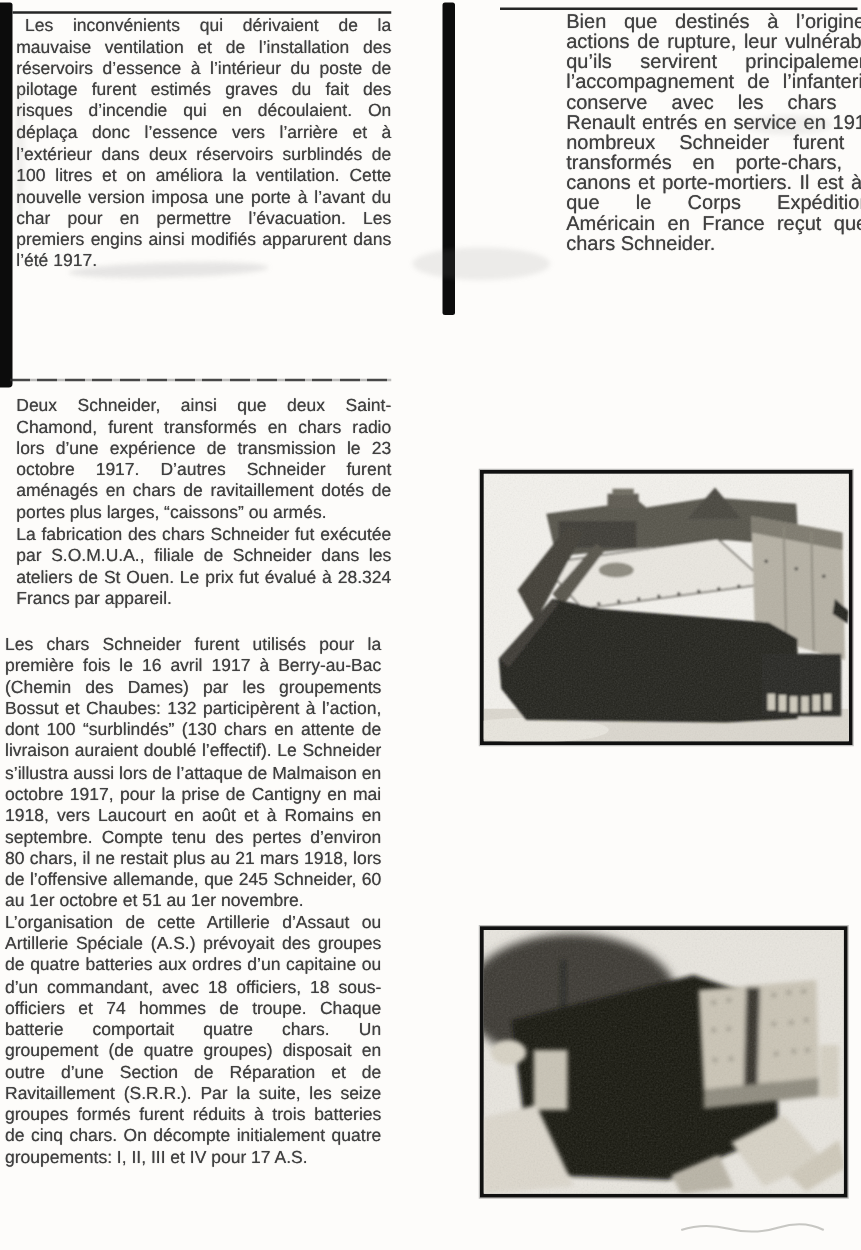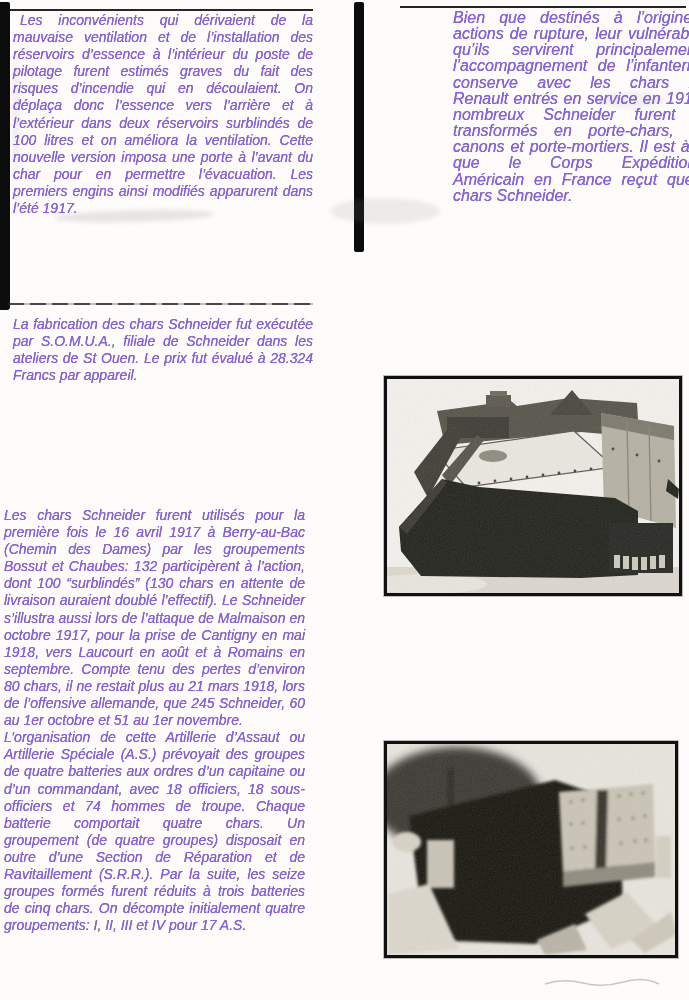--- a/index.html
+++ b/index.html
@@ -2,23 +2,22 @@
 <html><head>
 <meta charset="utf-8">
 <style>
   html,body { margin:0; padding:0; background:#e8e8e8; }
   .page {
     position:relative; width:689px; height:1000px; margin:0 auto;
     background:#fdfcfa; overflow:hidden;
     font-family:"Liberation Sans", sans-serif;
   }
   .txt {
-    position:absolute; text-align:justify; color:#8b5cf6;
+    position:absolute; text-align:justify; color:#404040;
     text-shadow:0 0 0.6px rgba(15,15,15,0.65);
-    font-style:italic;
   }
   .txt p { margin:0; }
   .left-col  { font-size:14px;  line-height:17.1px; }
   .right-col { font-size:16px; line-height:16.15px;margin-left:47px; }
   #left-p1 { left:13px; top:12px;  width:300px; }
   #left-p1 p { text-indent:7px; }
   #right-block { left:406px; top:10px; width:279px; }
   #left-block2 { left:13px; top:316px; width:300px; }
   #left-block3 { left:4px; top:507px; width:301px; }
 
@@ -68,20 +67,21 @@
 
   <div class="txt left-col" id="left-p1">
     <p>Les inconvénients qui dérivaient de la mauvaise ventilation et de l’installation des réservoirs d’essence à l’intérieur du poste de pilotage furent estimés graves du fait des risques d’incendie qui en découlaient. On déplaça donc l’essence vers l’arrière et à l’extérieur dans deux réservoirs surblindés de 100 litres et on améliora la ventilation. Cette nouvelle version imposa une porte à l’avant du char pour en permettre l’évacuation. Les premiers engins ainsi modifiés apparurent dans l’été 1917.</p>
   </div>
 
   <div class="txt right-col" id="right-block">
     <p>Bien que destinés à l’origine aux actions de rupture, leur vulnérabilité fit qu’ils servirent principalement à l’accompagnement de l’infanterie, de conserve avec les chars légers Renault entrés en service en 1918. De nombreux Schneider furent aussi transformés en porte-chars, porte-canons et porte-mortiers. Il est à noter que le Corps Expéditionnaire Américain en France reçut quelques chars Schneider.</p>
   </div>
 
   <div class="txt left-col" id="left-block2">
+    <p>Deux Schneider, ainsi que deux Saint-Chamond, furent transformés en chars radio lors d’une expérience de transmission le 23 octobre 1917. D’autres Schneider furent aménagés en chars de ravitaillement dotés de portes plus larges, “caissons” ou armés.</p>
     <p>La fabrication des chars Schneider fut exécutée par S.O.M.U.A., filiale de Schneider dans les ateliers de St Ouen. Le prix fut évalué à 28.324 Francs par appareil.</p>
   </div>
 
   <div class="txt left-col" id="left-block3">
     <p>Les chars Schneider furent utilisés pour la première fois le 16 avril 1917 à Berry-au-Bac (Chemin des Dames) par les groupements Bossut et Chaubes: 132 participèrent à l’action, dont 100 “surblindés” (130 chars en attente de livraison auraient doublé l’effectif). Le Schneider s’illustra aussi lors de l’attaque de Malmaison en octobre 1917, pour la prise de Cantigny en mai 1918, vers Laucourt en août et à Romains en septembre. Compte tenu des pertes d’environ 80 chars, il ne restait plus au 21 mars 1918, lors de l’offensive allemande, que 245 Schneider, 60 au 1er octobre et 51 au 1er novembre.</p>
     <p>L’organisation de cette Artillerie d’Assaut ou Artillerie Spéciale (A.S.) prévoyait des groupes de quatre batteries aux ordres d’un capitaine ou d’un commandant, avec 18 officiers, 18 sous-officiers et 74 hommes de troupe. Chaque batterie comportait quatre chars. Un groupement (de quatre groupes) disposait en outre d’une Section de Réparation et de Ravitaillement (S.R.R.). Par la suite, les seize groupes formés furent réduits à trois batteries de cinq chars. On décompte initialement quatre groupements: I, II, III et IV pour 17 A.S.</p>
   </div>
 
   <div class="photo-frame" id="photo-1" title="Schneider tank, front three-quarter view, dark armored prow and light riveted side panels">
     <svg viewBox="0 0 292 214" preserveAspectRatio="none">

